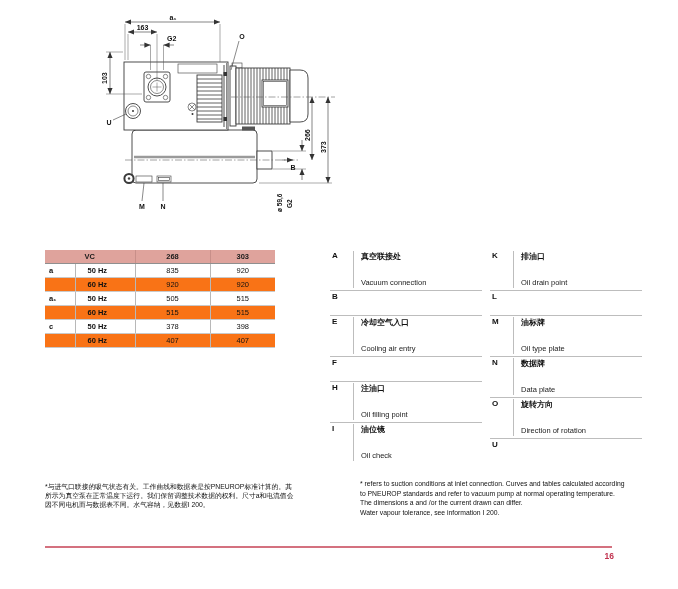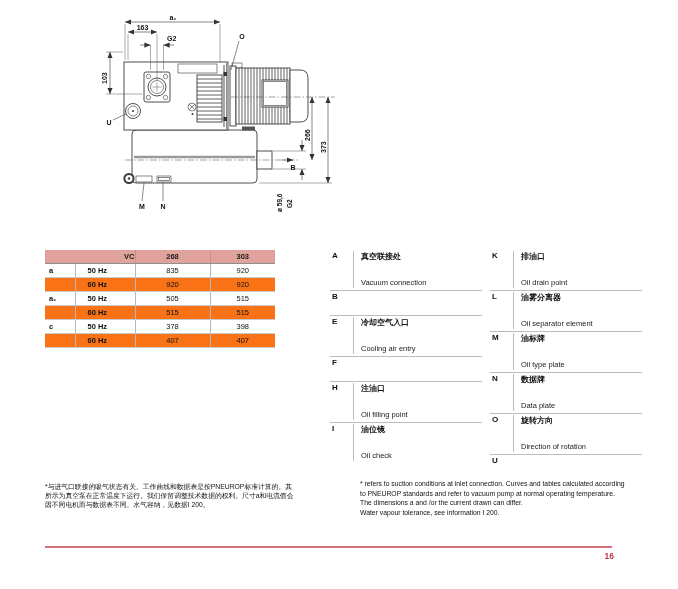--- a/index.html
+++ b/index.html
@@ -24,21 +24,21 @@
 
   
   #spec-table {
     position:absolute; left:45px; top:250px; width:230px;
     border-collapse:collapse; font-size:7.5px; table-layout:fixed;
   }
   #spec-table th, #spec-table td { height:13px; padding:0; border-bottom:1px solid #c9c9c9; }
   #spec-table thead th {
     background:#dfa39c; border-bottom:1px solid #8f8f8f; font-size:7.5px; color:#1a1a1a;
   }
-  #spec-table .h-model { text-align:right; padding-left:0; }
+  #spec-table .h-model { text-align:center; padding-left:0; }
   #spec-table .h-val   { text-align:center; border-left:1px solid #c88f89; }
   #spec-table td.c-dim { font-weight:bold; padding-left:4px; }
   #spec-table td.c-hz  { font-weight:bold; padding-left:12px; border-left:1px solid #b8b8b8; }
   #spec-table td.c-val { text-align:center; border-left:1px solid #b8b8b8; font-weight:normal; }
   #spec-table tr.alt td { background:#f97316; }
 
   
   .legend { position:absolute; top:250px; width:152px; }
   #legend-left  { left:330px; }
   #legend-right { left:490px; }
@@ -312,24 +312,20 @@
 <div id="legend-right" class="legend">
   <div class="legend-item">
     <div class="legend-key">K</div>
     <div class="legend-text">
       <div class="legend-zh">排油口</div>
       <div class="legend-en">Oil drain point</div>
     </div>
   </div>
   <div class="legend-item">
     <div class="legend-key">L</div>
-    <div class="legend-text">
-      <div class="legend-zh">油雾分离器</div>
-      <div class="legend-en">Oil separator element</div>
-    </div>
   </div>
   <div class="legend-item">
     <div class="legend-key">M</div>
     <div class="legend-text">
       <div class="legend-zh">油标牌</div>
       <div class="legend-en">Oil type plate</div>
     </div>
   </div>
   <div class="legend-item">
     <div class="legend-key">N</div>

